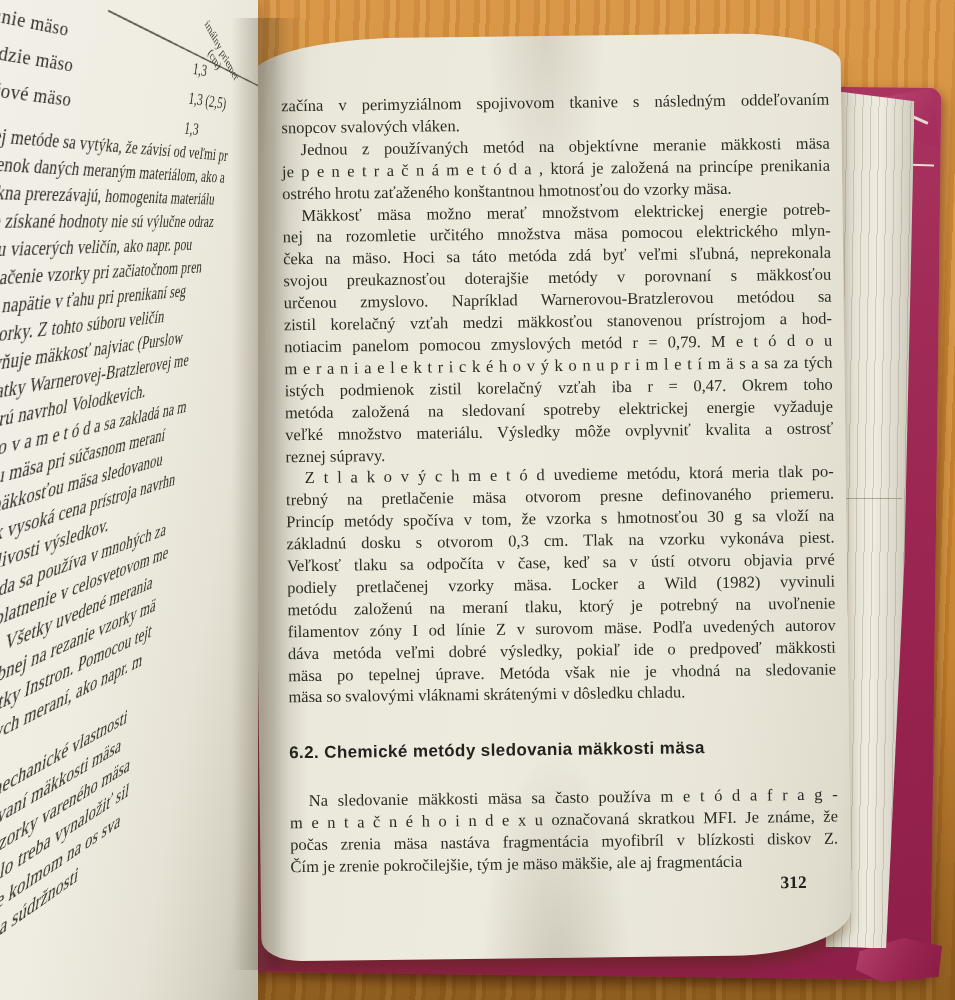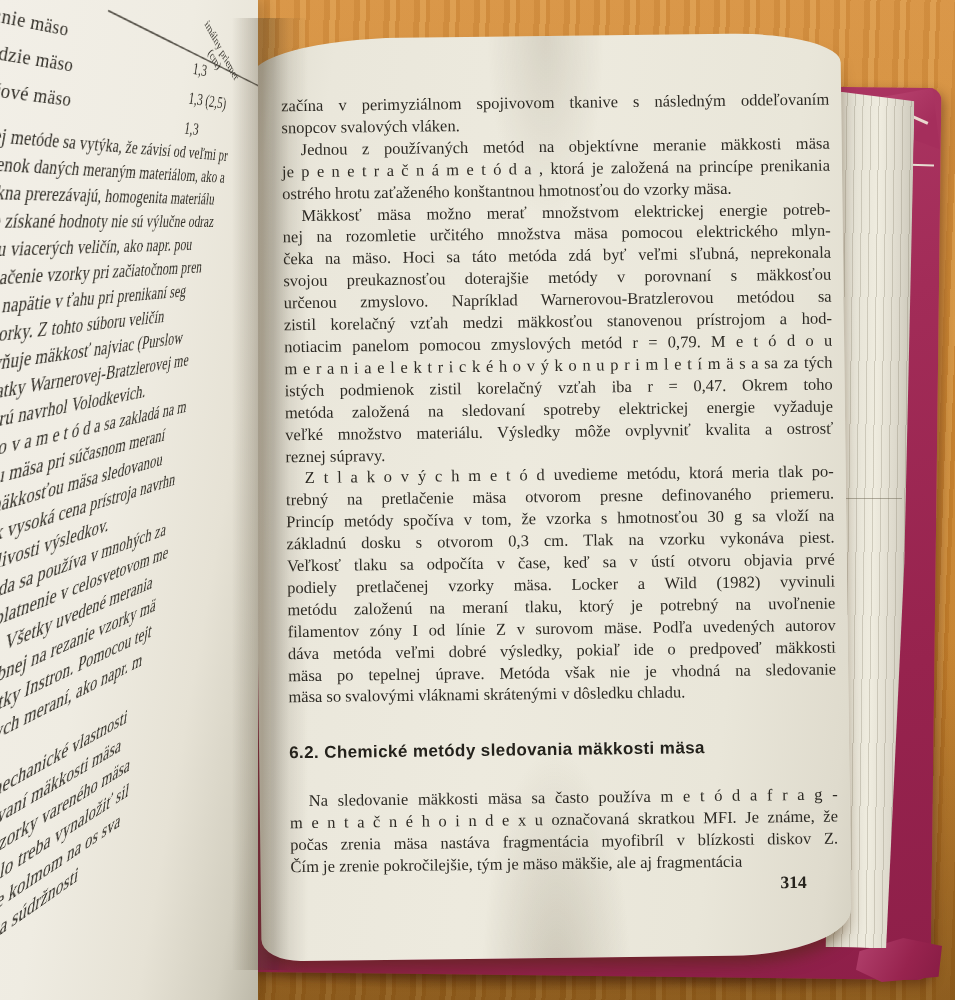--- a/index.html
+++ b/index.html
@@ -140,21 +140,21 @@
       <div class="line">filamentov zóny I od línie Z v surovom mäse. Podľa uvedených autorov</div>
       <div class="line">dáva metóda veľmi dobré výsledky, pokiaľ ide o predpoveď mäkkosti</div>
       <div class="line">mäsa po tepelnej úprave. Metóda však nie je vhodná na sledovanie</div>
       <div class="line last">mäsa so svalovými vláknami skrátenými v dôsledku chladu.</div>
       <div class="heading">6.2. Chemické metódy sledovania mäkkosti mäsa</div>
       <div class="line ind">Na sledovanie mäkkosti mäsa sa často používa m e t ó d a   f r a g -</div>
       <div class="line">m e n t a č n é h o   i n d e x u  označovaná skratkou MFI. Je známe, že</div>
       <div class="line">počas zrenia mäsa nastáva fragmentácia myofibríl v blízkosti diskov Z.</div>
       <div class="line last">Čím je zrenie pokročilejšie, tým je mäso mäkšie, ale aj fragmentácia</div>
     </div>
-  <div class="abs pageno">314</div>
+  <div class="abs pageno">312</div>
 </div>
 
 <div class="abs left-page">
   <div class="left-rot">
     <div class="ltable">
       <div class="trule"></div>
       <div class="theader">
         <div>imálny priemer</div>
         <div>(cm)</div>
       </div>

